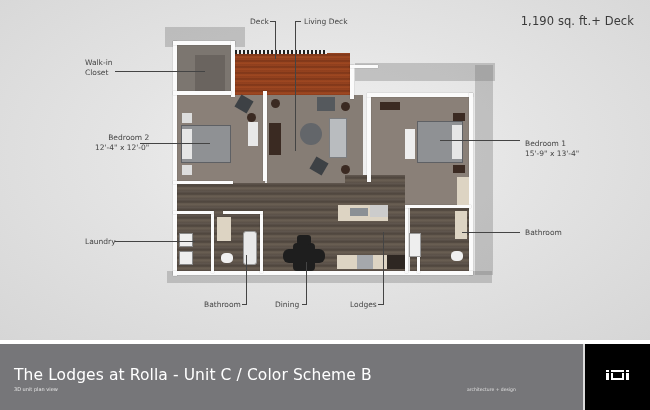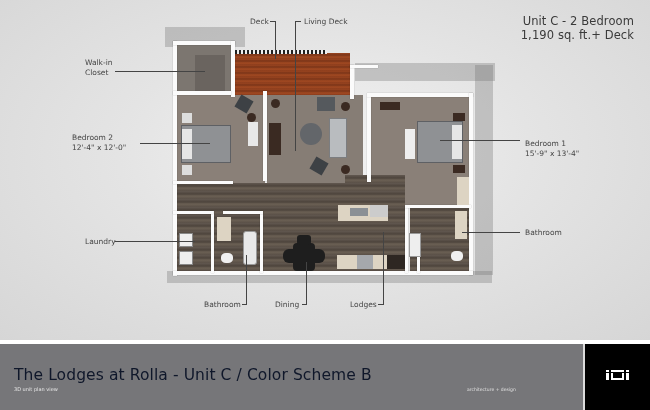--- a/index.html
+++ b/index.html
@@ -47,21 +47,21 @@
   .darkcab { background: #2e2722; }
   .tub { background: #e8e8e8; border: 1px solid #999; border-radius: 3px; }
   .toilet { background: #f0f0f0; border-radius: 40%; }
 
   
   .footer-sep { position: absolute; left: 0; top: 340px; width: 650px; height: 4px; background: #ffffff; }
   .footer {
     position: absolute; left: 0; top: 344px; width: 583px; height: 66px; background: #767679;
   }
   .footer-title {
-    position: absolute; left: 14px; top: 22px; color: #0f172a; font-size: 15.5px; letter-spacing: 0.1px; white-space: nowrap;
+    position: absolute; left: 14px; top: 22px; color: #ffffff; font-size: 15.5px; letter-spacing: 0.1px; white-space: nowrap;
   }
   .footer-sub {
     position: absolute; left: 14px; top: 42px; color: #e8e8e8; font-size: 5px; white-space: nowrap;
   }
   .brand {
     position: absolute; left: 466px; top: 24px; color: #ffffff; font-size: 15px; letter-spacing: 0.3px; white-space: nowrap;
   }
   .brand-sub {
     position: absolute; left: 467px; top: 43px; color: #e0e0e0; font-size: 4.5px; white-space: nowrap;
   }
@@ -70,21 +70,20 @@
   }
   .logo-mark { position: absolute; left: 21px; top: 26px; width: 24px; height: 10px; }
   .logo-mark span { position: absolute; background: #fff; }
 </style>
 </head>
 <body>
 
 <div class="canvas">
 
   <div class="unit-info">
-    <div>Unit C - 2 Bedroom</div>
     <div>1,190 sq. ft.+ Deck</div>
   </div>
 
   <div class="plan">
 
     <div class="shadow" style="left:10px;top:2px;width:80px;height:20px;"></div>
     <div class="shadow" style="left:200px;top:38px;width:140px;height:18px;"></div>
     <div class="shadow" style="left:320px;top:40px;width:18px;height:210px;"></div>
     <div class="shadow" style="left:12px;top:246px;width:325px;height:12px;"></div>
 
@@ -184,21 +183,21 @@
   <div class="label" style="left:304px;top:17px;">Living Deck</div>
   <div class="leader" style="left:295px;top:21px;width:6px;height:1px;"></div>
   <div class="leader" style="left:295px;top:21px;width:1px;height:130px;"></div>
 
   <div class="label" style="left:85px;top:58px;">
     <div>Walk-in</div>
     <div>Closet</div>
   </div>
   <div class="leader" style="left:115px;top:71px;width:90px;height:1px;"></div>
 
-  <div class="label" style="left:72px;top:133px;">
+  <div class="label" style="left:95px;top:133px;text-align:right;">
     <div>Bedroom 2</div>
     <div>12'-4" x 12'-0"</div>
   </div>
   <div class="leader" style="left:140px;top:143px;width:70px;height:1px;"></div>
 
   <div class="label" style="left:525px;top:139px;">
     <div>Bedroom 1</div>
     <div>15'-9" x 13'-4"</div>
   </div>
   <div class="leader" style="left:440px;top:140px;width:80px;height:1px;"></div>

